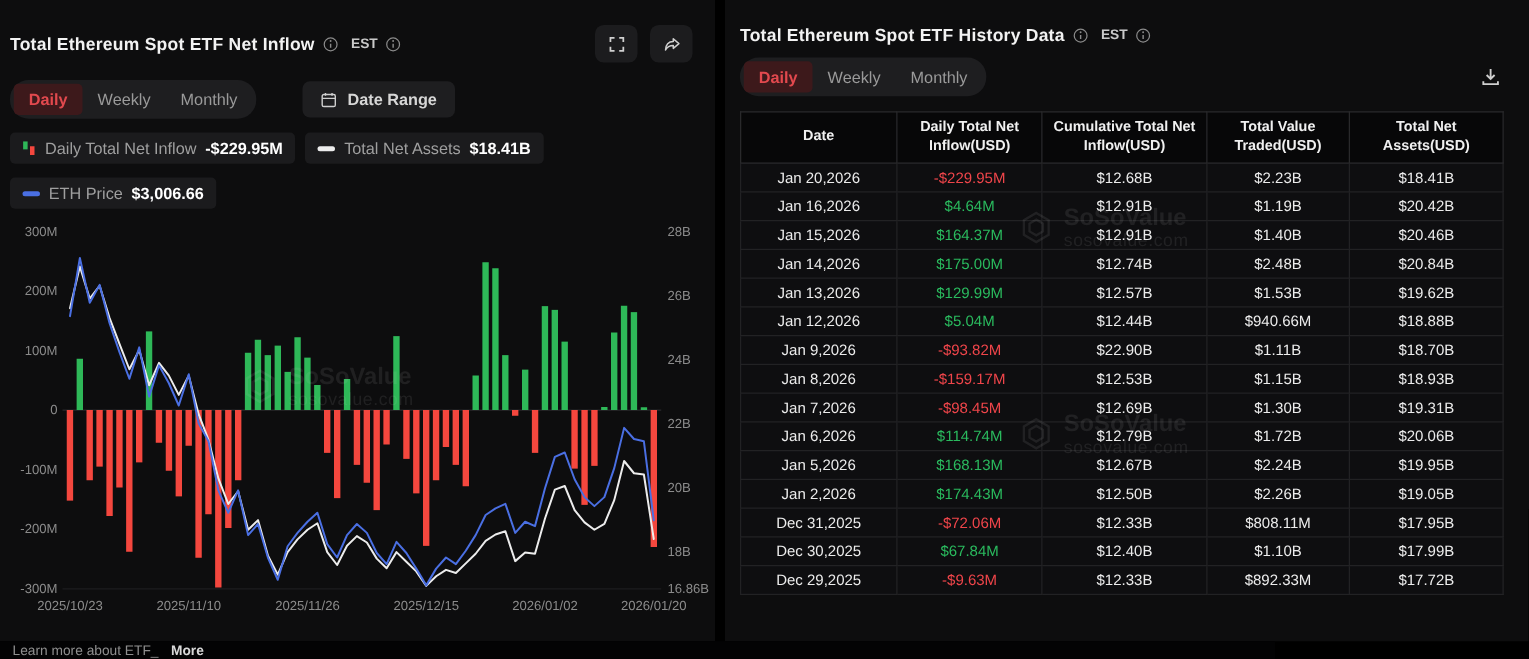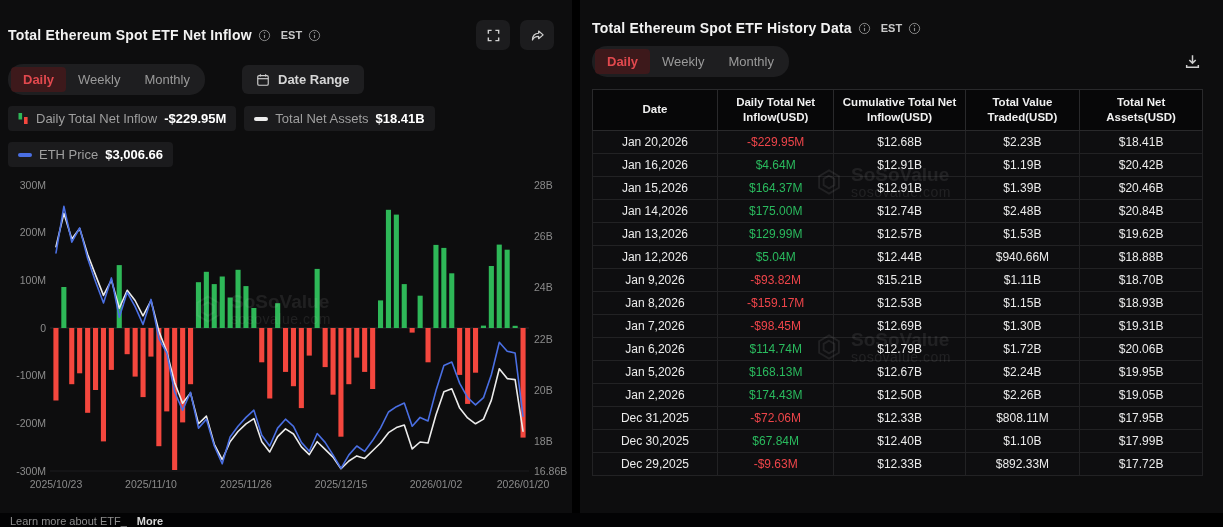--- a/index.html
+++ b/index.html
@@ -313,21 +313,21 @@
             <td>Jan 16,2026</td>
             <td class="pos">$4.64M</td>
             <td>$12.91B</td>
             <td>$1.19B</td>
             <td>$20.42B</td>
           </tr>
           <tr>
             <td>Jan 15,2026</td>
             <td class="pos">$164.37M</td>
             <td>$12.91B</td>
-            <td>$1.39B</td>
+            <td>$1.40B</td>
             <td>$20.46B</td>
           </tr>
           <tr>
             <td>Jan 14,2026</td>
             <td class="pos">$175.00M</td>
             <td>$12.74B</td>
             <td>$2.48B</td>
             <td>$20.84B</td>
           </tr>
           <tr>
@@ -340,21 +340,21 @@
           <tr>
             <td>Jan 12,2026</td>
             <td class="pos">$5.04M</td>
             <td>$12.44B</td>
             <td>$940.66M</td>
             <td>$18.88B</td>
           </tr>
           <tr>
             <td>Jan 9,2026</td>
             <td class="neg">-$93.82M</td>
-            <td>$15.21B</td>
+            <td>$22.90B</td>
             <td>$1.11B</td>
             <td>$18.70B</td>
           </tr>
           <tr>
             <td>Jan 8,2026</td>
             <td class="neg">-$159.17M</td>
             <td>$12.53B</td>
             <td>$1.15B</td>
             <td>$18.93B</td>
           </tr>

